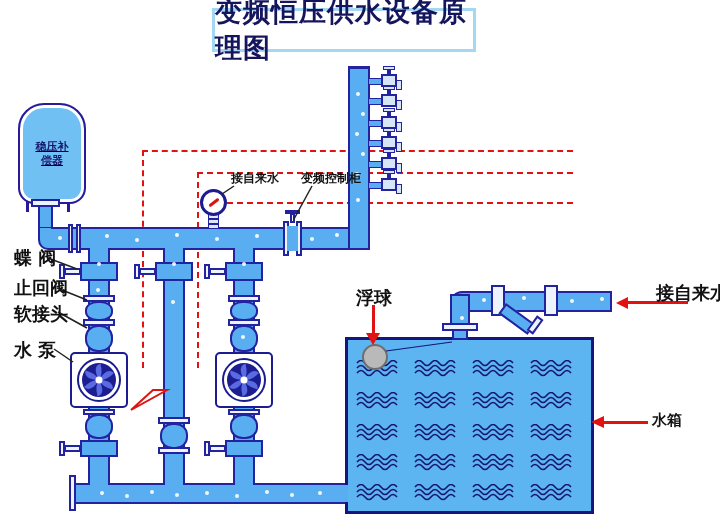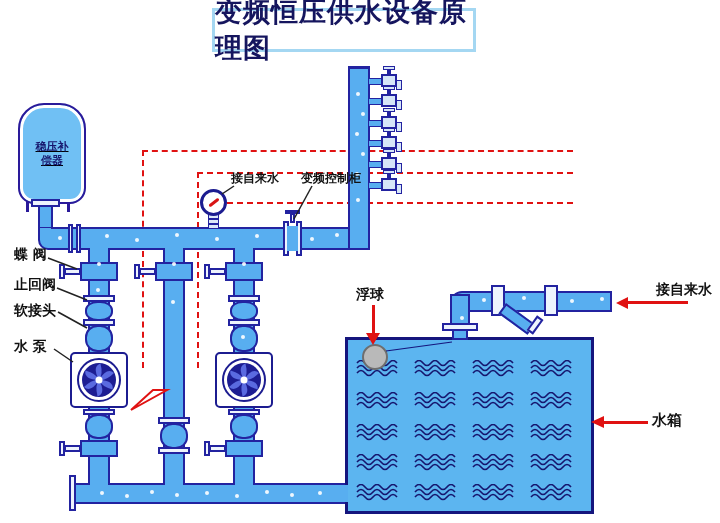--- a/index.html
+++ b/index.html
@@ -13,21 +13,21 @@
   .vbody{position:absolute;box-sizing:border-box;background:#58aef0;border:2px solid #2323a0;z-index:4;}
   .dot{position:absolute;width:4px;height:4px;border-radius:50%;background:rgba(255,255,255,.9);z-index:4;}
   
   .dash-h{position:absolute;border-top:2px dashed #e01212;z-index:1;}
   .dash-v{position:absolute;border-left:2px dashed #e01212;z-index:1;}
   
   .arr-line{position:absolute;background:#e01212;z-index:6;}
   .arr-head-left{position:absolute;width:0;height:0;border-top:6px solid transparent;border-bottom:6px solid transparent;border-right:12px solid #e01212;z-index:6;}
   .arr-head-down{position:absolute;width:0;height:0;border-left:7px solid transparent;border-right:7px solid transparent;border-top:12px solid #e01212;z-index:6;}
   
-  .lbl{position:absolute;color:#111;font-weight:bold;font-size:14px;white-space:nowrap;z-index:6;}
+  .lbl{position:absolute;color:#111;font-weight:bold;font-size:18px;white-space:nowrap;z-index:6;}
   .lbl-sm{font-size:12px;}
   #title-box{position:absolute;left:212px;top:8px;width:258px;height:38px;background:#fff;
              border:3px solid #a4d7f2;z-index:7;display:flex;align-items:center;justify-content:center;}
   #title-box span{color:#15155e;font-weight:bold;font-size:27px;letter-spacing:1px;}
   
   #stab-tank{position:absolute;left:18px;top:103px;width:64px;height:97px;background:#70c0f4;
              border:2px solid #2a1a9a;border-radius:26px 26px 16px 16px;box-shadow:inset 0 0 0 3px #fff;
              z-index:3;display:flex;flex-direction:column;align-items:center;justify-content:center;text-decoration:underline;}
   #stab-tank div{color:#17176e;font-weight:bold;font-size:11px;line-height:14px;}
   .leg{position:absolute;width:3px;height:15px;background:#2a1a9a;z-index:2;}

